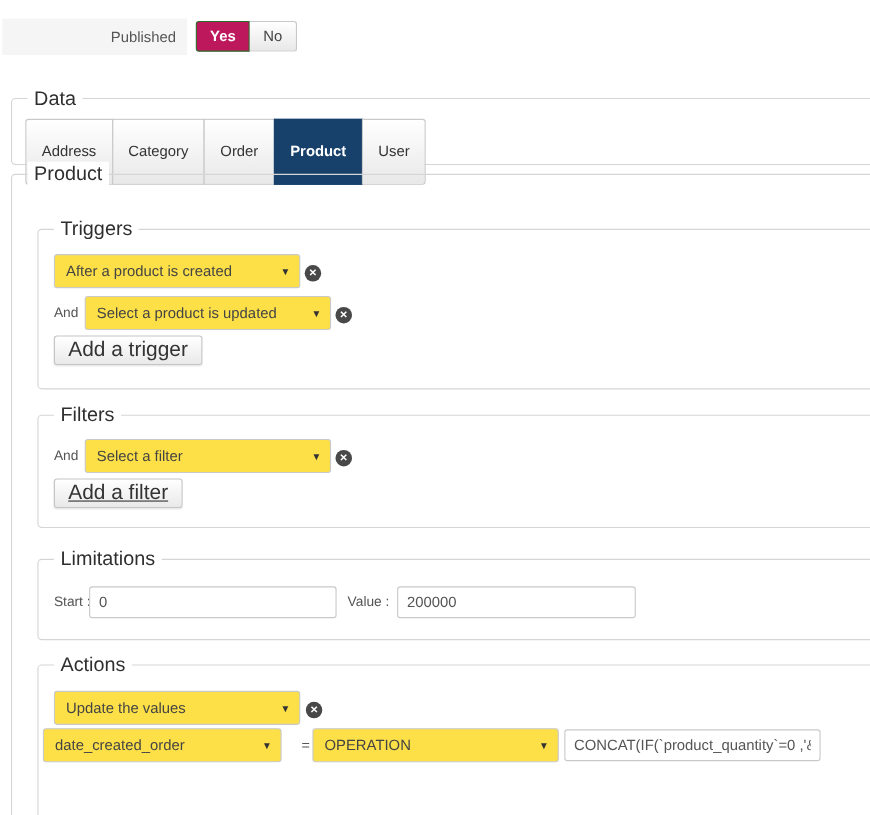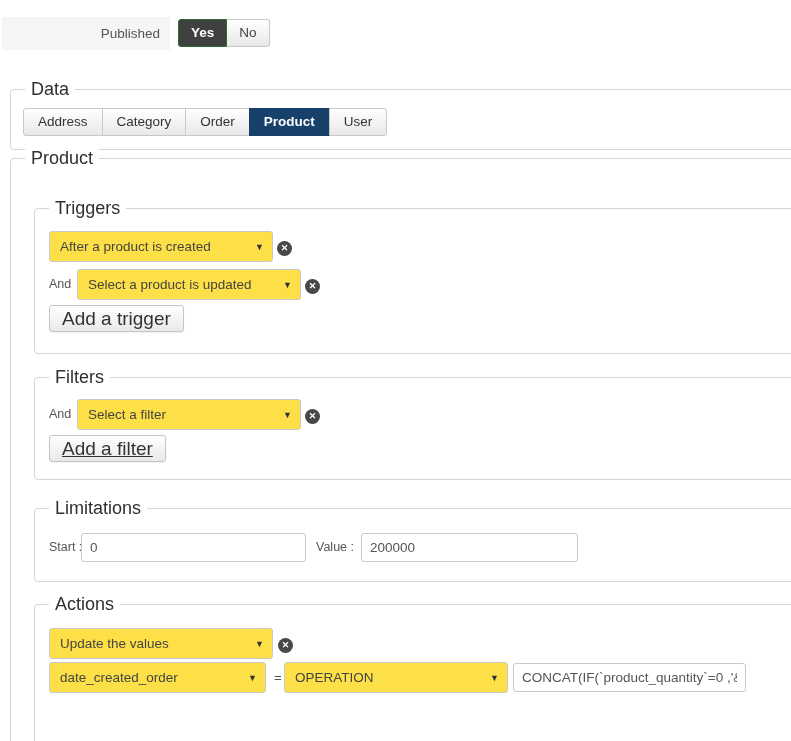--- a/index.html
+++ b/index.html
@@ -19,28 +19,28 @@
     position:absolute; left:2px; top:17px; width:168px; height:33px;
     background:#f5f5f5; color:#555; line-height:33px; text-align:right;
     padding-right:10px; box-sizing:border-box; font-size:13.5px;
   }
   .toggle-group { position:absolute; left:178px; top:19px; height:28px; display:flex; }
   .toggle-btn {
     line-height:26px; padding:0 12px; font-size:13.5px; border:1px solid #c9c9c9;
     background:linear-gradient(#ffffff,#e8e8e8); color:#444; cursor:pointer;
   }
   .toggle-btn.on {
-    background:#404040; border-color:#2c6b2c; color:#fff; font-weight:bold;
+    background:#be185d; border-color:#2c6b2c; color:#fff; font-weight:bold;
     border-radius:3px 0 0 3px;
   }
   .toggle-btn.off { border-left:none; border-radius:0 3px 3px 0; }
   
   .tab-group { position:absolute; left:12px; top:18px; display:flex; }
   .tab-btn {
-    line-height:26px; padding:0 14px; font-size:13.5px; border:1px solid #c9c9c9;
+    line-height:26px; padding:16px 14px; font-size:13.5px; border:1px solid #c9c9c9;
     background:linear-gradient(#ffffff,#e8e8e8); color:#333; margin-left:-1px; cursor:pointer;
   }
   .tab-btn:first-child { border-radius:3px 0 0 3px; margin-left:0; }
   .tab-btn:last-child { border-radius:0 3px 3px 0; }
   .tab-btn.active { background:#17406b; border-color:#17406b; color:#fff; font-weight:bold; }
   
   .sel {
     position:absolute; height:29px; border:1px solid #c9c9c9; border-radius:3px;
     background:#fde047; display:flex; align-items:center; justify-content:space-between;
     padding:0 8px 0 10px; box-sizing:content-box; color:#444; cursor:pointer; white-space:nowrap;
@@ -131,21 +131,21 @@
 
 <div class="fs" style="left:34px; top:604px; width:790px; height:160px;">
   <span class="fs-legend">Actions</span>
 
   <div class="sel" style="left:14px; top:23px; width:204px;">
     <span>Update the values</span>
     <span class="caret">▼</span>
   </div>
   <span class="xicon" style="left:243px; top:33px;">✕</span>
 
-  <div class="sel" style="left:14px; top:57px; width:197px;">
+  <div class="sel" style="left:4px; top:57px; width:197px;">
     <span>date_created_order</span>
     <span class="caret">▼</span>
   </div>
   <span class="eq" style="left:239px; top:65px;">=</span>
   <div class="sel" style="left:249px; top:57px; width:204px;gap:36px;">
     <span>OPERATION</span>
     <span class="caret">▼</span>
   </div>
   <input class="txt" style="left: 478px; top: 58px; width: 215px;" value="CONCAT(IF(`product_quantity`=0 ,'&amp;">
 

